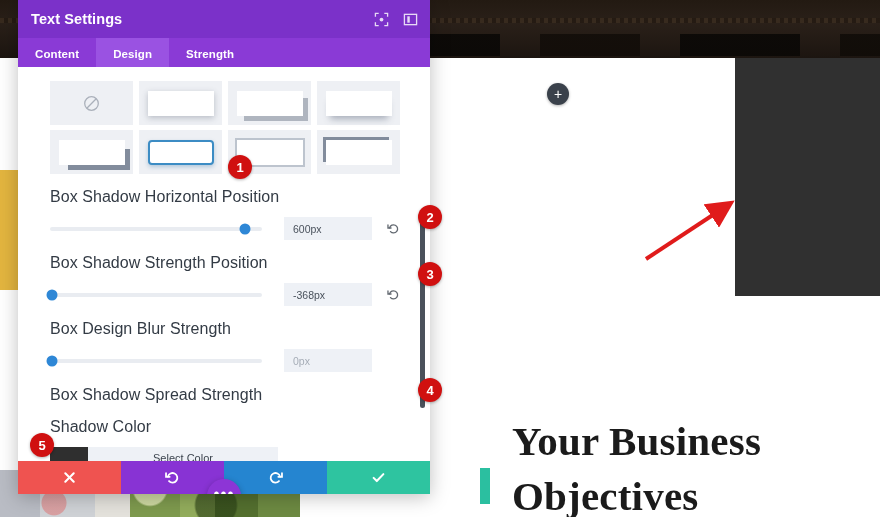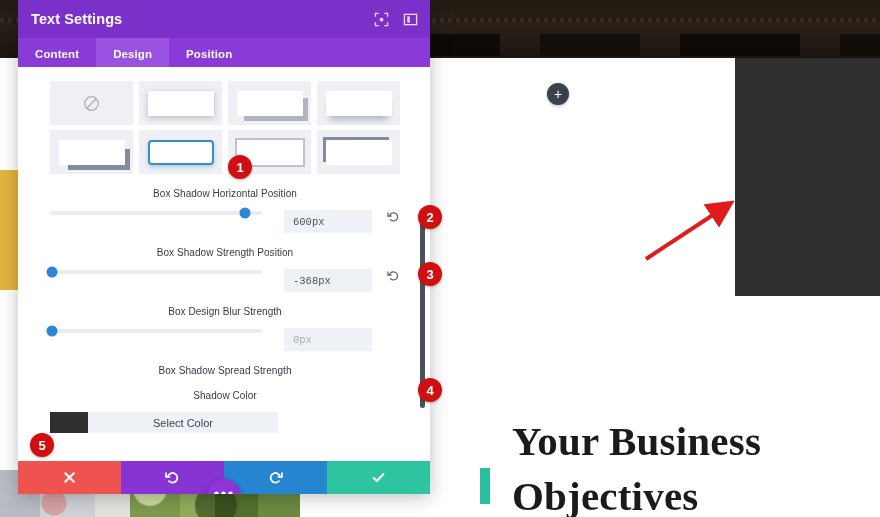--- a/index.html
+++ b/index.html
@@ -151,25 +151,24 @@
   .pv.p3 { box-shadow: 0 7px 7px -4px rgba(80,92,112,.45); }
   .pv.p4 { box-shadow: 7px 7px 0 -2px rgba(110,122,140,.85); }
   .pv.p5 { border: 2px solid #3c8cc4; border-radius: 4px; box-shadow: 0 2px 4px rgba(60,120,170,.35); }
   .pv.p6 { box-shadow: 0 0 0 2px rgba(150,160,175,.55); }
   .pv.p7 { box-shadow: -3px -3px 0 0 rgba(110,122,140,.85); }
   .no-shadow-icon { width: 17px; height: 17px; display: block; }
 
   
   .ctrl { margin-top: 14px; }
   .ctrl-label {
-    font-size: 10px; color: #333b45; font-weight: 400; margin-bottom: 11px;
+    font-size: 16px; color: #333b45; font-weight: 400; margin-bottom: 11px;
     letter-spacing: .05px;
-    text-align: center;
-  }
-  .ctrl-row { display: flex; align-items: flex-start; font-family: Liberation Mono, monospace; }
+  }
+  .ctrl-row { display: flex; align-items: center; }
   .slider {
     position: relative; height: 4px; background: #e9ecf1; border-radius: 2px;
     flex: 1; margin-right: 22px; margin-top: 1px;
   }
   .slider .knob {
     position: absolute; top: 50%; width: 11px; height: 11px; border-radius: 50%;
     background: #2e87d6; transform: translate(-50%, -50%);
   }
   .valbox {
     width: 88px; height: 23px; background: #eef1f6;
@@ -263,21 +262,21 @@
         <svg class="hdr-icon" viewBox="0 0 16 16" fill="none" stroke="#ffffff" stroke-width="1.4">
           <rect x="1.5" y="2.5" width="13" height="11"></rect>
           <rect x="4.6" y="4.6" width="2.6" height="6.8" fill="#ffffff" stroke="none"></rect>
         </svg>
       </div>
     </div>
 
     <div class="tabbar">
       <div class="tab">Content</div>
       <div class="tab active">Design</div>
-      <div class="tab">Position</div>
+      <div class="tab">Strength</div>
     </div>
 
     <div class="modal-body">
 
       <div class="preset-grid">
         <div class="preset">
           <svg class="no-shadow-icon" viewBox="0 0 16 16" fill="none" stroke="#aab0ba" stroke-width="1.2">
             <circle cx="8" cy="8" r="6.4"></circle>
               <line x1="3.6" y1="12.4" x2="12.4" y2="3.6"></line>
           </svg>

